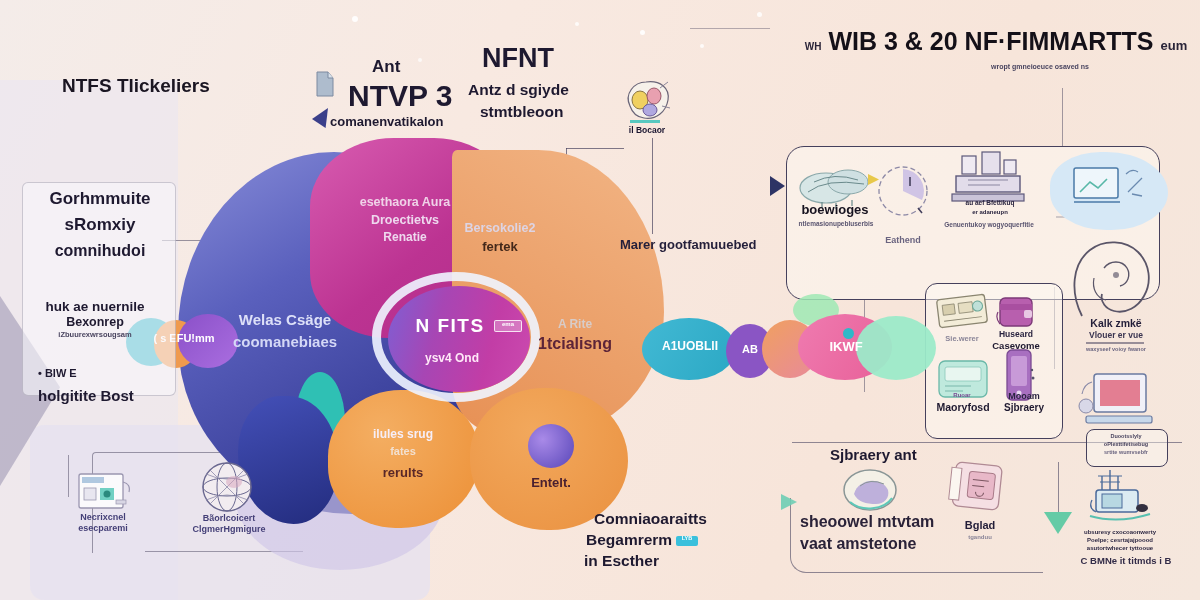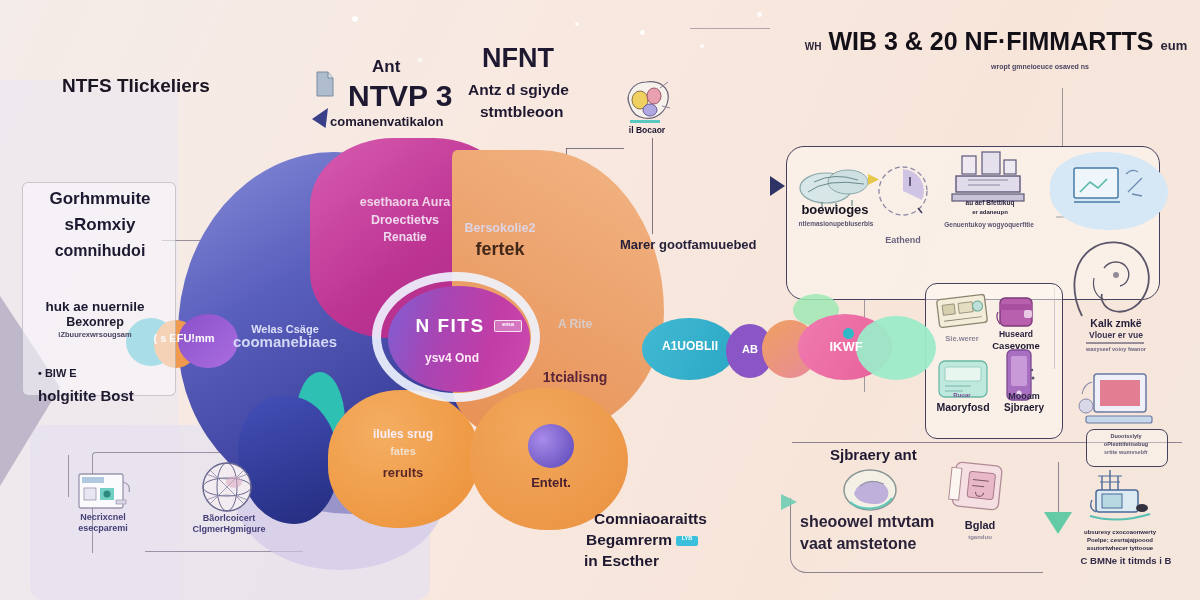--- a/index.html
+++ b/index.html
@@ -70,28 +70,28 @@
 
   <div class="blob" style="left:126px;top:318px;width:50px;height:48px;background:#34b6c8;"></div>
   <div class="blob" style="left:154px;top:320px;width:44px;height:48px;background:#ef9a4e;"></div>
   <div class="blob" style="left:178px;top:314px;width:60px;height:54px;background:linear-gradient(135deg,#8a50c8,#aa6ee0);"></div>
   <div class="t" style="left:128px;top:333px;width:112px;font-size:11px;color:#fff;text-align:center;">( s EFU!mm</div>
 
   <div class="t ctr" style="left:330px;top:196px;width:150px;font-size:12.5px;color:#f0d2e8;">esethaora Aura</div>
   <div class="t ctr" style="left:330px;top:214px;width:150px;font-size:12.5px;color:#eed8ee;">Droectietvs</div>
   <div class="t ctr" style="left:330px;top:231px;width:150px;font-size:12px;color:#eed8ee;">Renatie</div>
 
-  <div class="t ctr" style="left:205px;top:324px;width:160px;font-size:11px;color:#dde0f8;">Welas Csäge</div>
+  <div class="t ctr" style="left:205px;top:312px;width:160px;font-size:15px;color:#dde0f8;">Welas Csäge</div>
   <div class="t ctr" style="left:205px;top:334px;width:160px;font-size:15px;color:#d4d8f6;">coomanebiaes</div>
 
   <div class="t ctr" style="left:430px;top:222px;width:140px;font-size:12.5px;color:#ddd4e4;">Bersokolie2</div>
-  <div class="t ctr" style="left:430px;top:240px;width:140px;font-size:18px;color:#43281a;">fertek</div>
+  <div class="t ctr" style="left:430px;top:240px;width:140px;font-size:13px;color:#43281a;">fertek</div>
 
   <div class="t ctr" style="left:520px;top:318px;width:110px;font-size:12px;color:#d8ccc8;">A Rite</div>
-  <div class="t ctr" style="left:520px;top:336px;width:110px;font-size:14px;color:#5c2438;margin-top:34px;">1tcialisng</div>
+  <div class="t ctr" style="left:520px;top:336px;width:110px;font-size:16px;color:#5c2438;">1tcialisng</div>
 
   <div class="t ctr" style="left:392px;top:316px;width:116px;font-size:19px;letter-spacing:1.5px;color:#fff;">N FITS</div>
   <div class="t ctr" style="left:494px;top:320px;width:26px;height:10px;font-size:6px;color:#fff;background:rgba(255,255,255,.28);border:1px solid rgba(255,255,255,.8);border-radius:2px;">ema</div>
   <div class="t ctr" style="left:396px;top:352px;width:112px;font-size:12px;color:#ffe8f8;">ysv4 Ond</div>
 
   <div class="t ctr" style="left:338px;top:428px;width:130px;font-size:12px;color:#f6eef8;">ilules srug</div>
   <div class="t ctr" style="left:338px;top:446px;width:130px;font-size:11px;color:#f2e0d0;">fates</div>
   <div class="t ctr" style="left:338px;top:466px;width:130px;font-size:13px;color:#5a2828;">rerults</div>
 
   <div class="blob" style="left:528px;top:424px;width:46px;height:44px;background:radial-gradient(circle at 32% 35%,#a98ae8,#5846b8);"></div>

